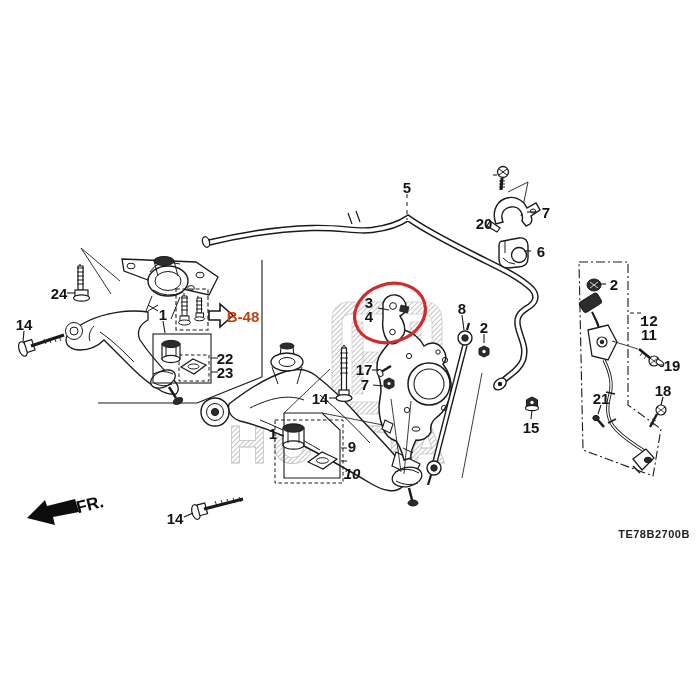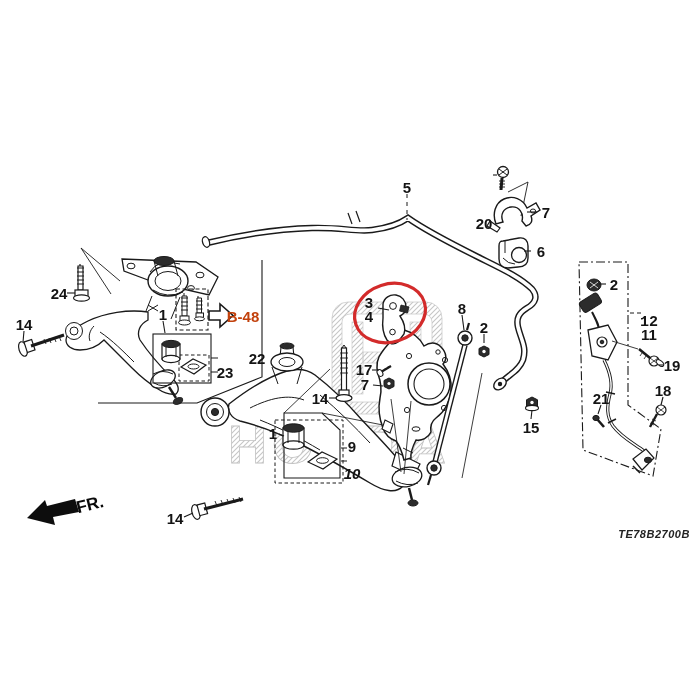--- a/index.html
+++ b/index.html
@@ -311,21 +311,21 @@
 
   <ellipse cx="390" cy="313" rx="36" ry="29" transform="rotate(-18 390 313)" fill="none" stroke="#d32b2b" stroke-width="3.2"></ellipse>
 
   <polygon points="27,518 45,500 47,506 75,499 79,512 53,517 55,525" fill="#0d0d0d" stroke="none"></polygon>
 </svg>
 
 <div style="position:absolute;left:0;top:0;width:700px;height:700px;">
       <div class="callout" style="left: 59px; top: 293px;">24</div>
       <div class="callout" style="left: 24px; top: 324px;">14</div>
       <div class="callout" style="left: 163px; top: 314px;">1</div>
-      <div class="callout" style="left: 225px; top: 358px; margin-left: 32px;">22</div>
+      <div class="callout" style="left: 225px; top: 358px;">22</div>
       <div class="callout" style="left: 225px; top: 372px;">23</div>
       <div class="callout" style="left: 407px; top: 187px;">5</div>
       <div class="callout" style="left: 484px; top: 175px; margin-top: 48px;">20</div>
       <div class="callout" style="left: 546px; top: 212px;">7</div>
       <div class="callout" style="left: 541px; top: 251px;">6</div>
       <div class="callout" style="left: 369px; top: 302px;">3</div>
       <div class="callout" style="left: 369px; top: 316px;">4</div>
       <div class="callout" style="left: 364px; top: 369px;">17</div>
       <div class="callout" style="left: 365px; top: 384px;">7</div>
       <div class="callout" style="left: 320px; top: 398px;">14</div>
@@ -339,15 +339,15 @@
       <div class="callout" style="left: 614px; top: 284px;">2</div>
       <div class="callout" style="left: 649px; top: 306px; margin-top: 28px;">11</div>
       <div class="callout" style="left: 649px; top: 322px; font-family: Liberation Mono, monospace;">12</div>
       <div class="callout" style="left: 672px; top: 365px;">19</div>
       <div class="callout" style="left: 601px; top: 398px;">21</div>
       <div class="callout" style="left: 663px; top: 390px;">18</div>
     </div>
 
 <div class="ref-label" style="left:243px;top:316px;">B-48</div>
 <div class="fr-label" style="left:90px;top:505px;">FR.</div>
-<div class="part-code" style="left:654px;top:534px;font-style:italic;">TE78B2700B</div>
+<div class="part-code" style="left:654px;top:534px;">TE78B2700B</div>
 
 </div>
 
 </body></html>

